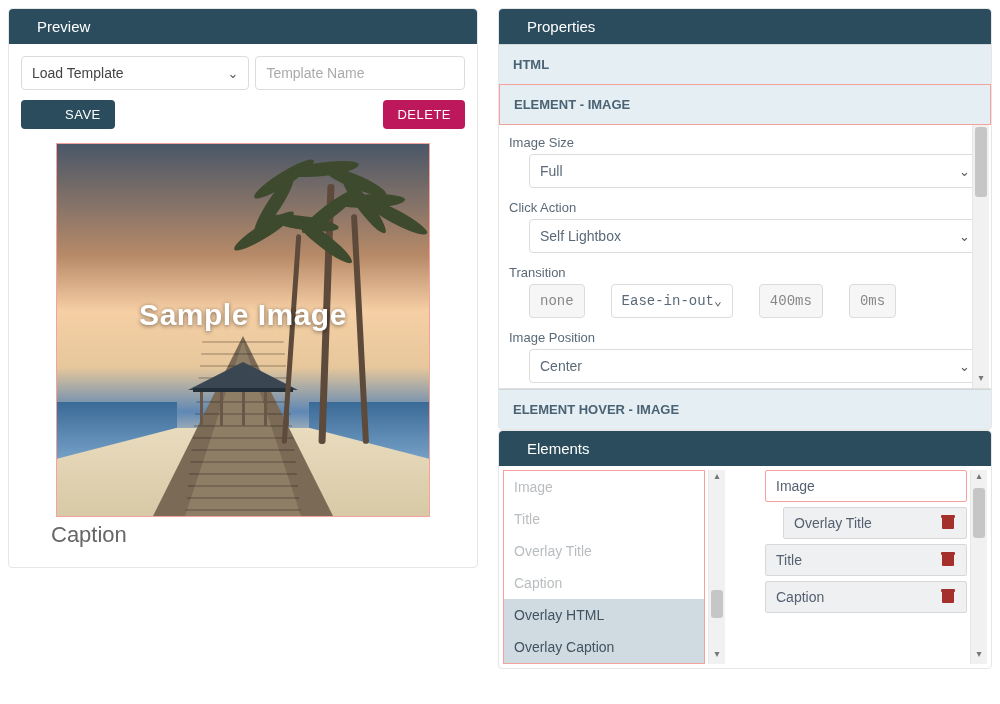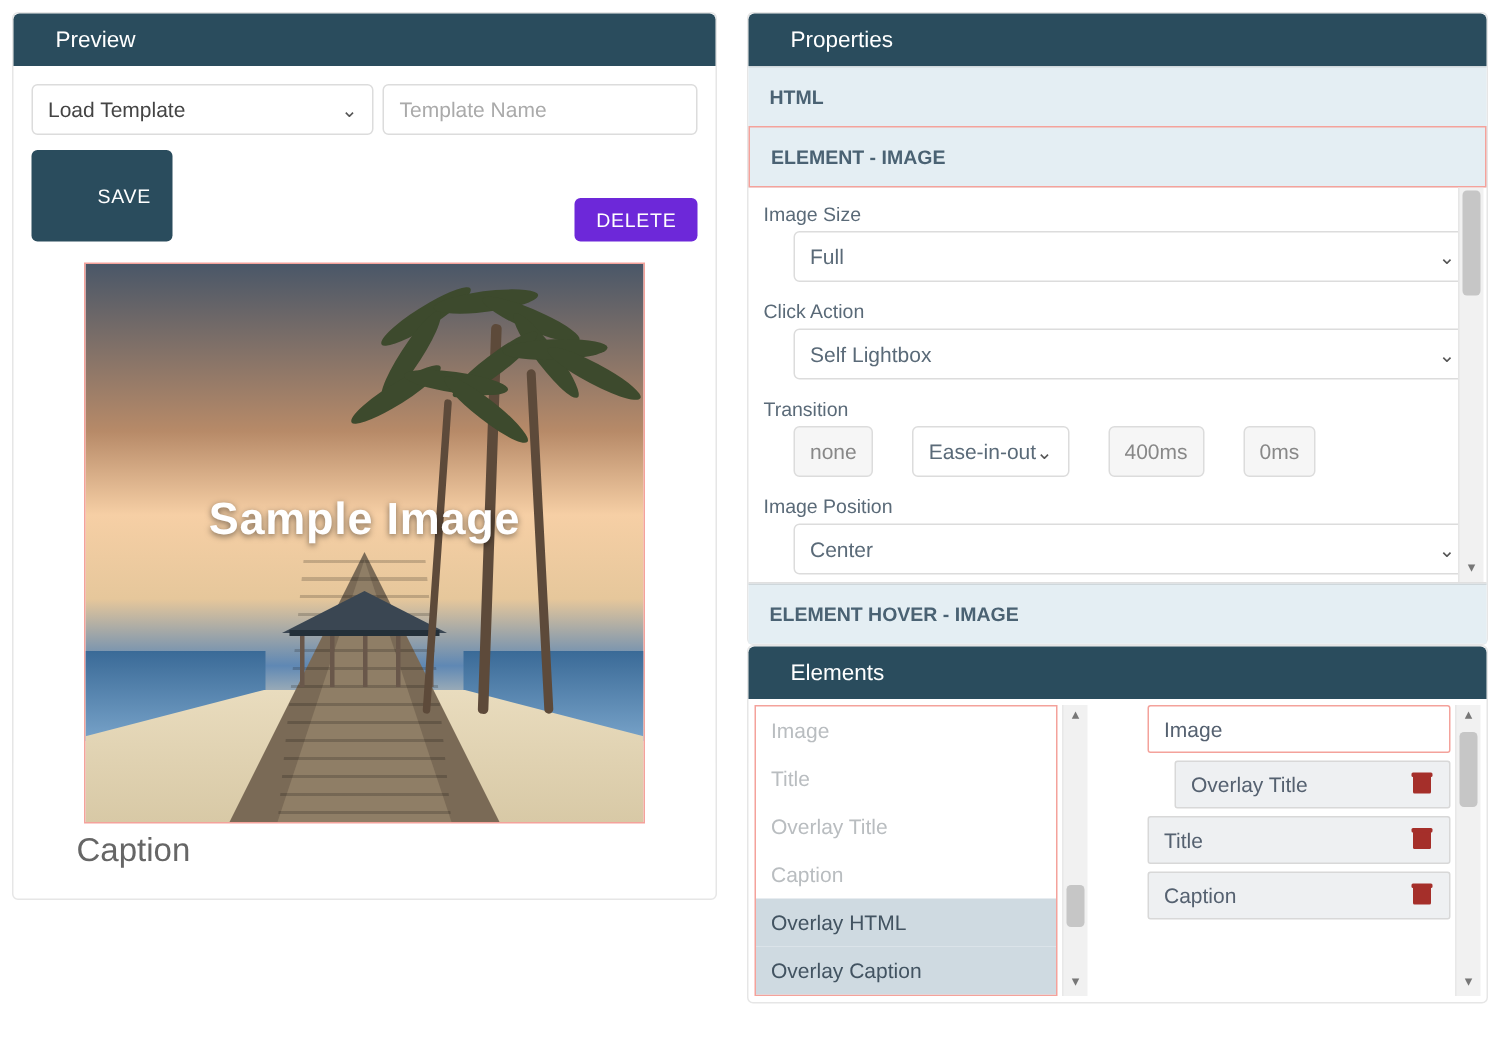--- a/index.html
+++ b/index.html
@@ -51,21 +51,21 @@
     border-radius: 4px;
     padding: 8px 10px;
     color:#aaa;
   }
   .btn-row { display:flex; justify-content: space-between; margin-bottom:14px; }
   .btn {
     border:none; border-radius:4px; padding:7px 14px; font-size:13px;
     letter-spacing:0.5px; cursor:pointer; color:#fff;
   }
   .btn-save { background:#2a4c5d;padding-left:44px; }
-  .btn-delete { background:#6d28d9;margin-top:32px; }
+  .btn-delete { background:#be185d; }
 
   .preview-image {
     width: 374px;
     height: 374px;
     margin: 0 auto;
     border: 1px solid #f4a29b;
     position: relative;
     overflow:hidden;
     background: linear-gradient(180deg, #4a5768 0%, #b78a68 30%, #f6cfa5 45%, #e6c79b 60%, #5f88b4 72%, #e2d6bb 82%);
   }
@@ -141,21 +141,21 @@
   .form-row { margin-bottom: 12px; }
   .form-label { font-size:13px; color:#5a6a78; margin-bottom:4px; display:block; }
   .select, .txtin {
     width:100%; border:1px solid #dcdcdc; border-radius:4px;
     padding:8px 10px; background:#fff; color:#5a6a78;
     display:flex; justify-content:space-between; align-items:center;
     cursor:pointer;
     margin-left:20px;
   }
   .txtin { justify-content:flex-start; background:#f6f6f6; color:#888; cursor:text; }
-  .trans-row { display:flex; gap:6px; }
+  .trans-row { display:flex; gap:6px;font-family:Liberation Mono, monospace; }
   .trans-row .txtin, .trans-row .select { width:auto; }
   .sel-none{width:128px;} .sel-ease{width:140px;} .t-400{width:70px;} .t-0{width:60px;}
   .chev { font-size:13px; color:#555; }
 
   .fake-scrollbar {
     position:absolute; right:2px; top:0; bottom:0; width:17px;
     background:#f1f1f1; border-left:1px solid #e6e6e6;
   }
   .fake-thumb {
     position:absolute; left:2px; right:2px; top:2px; height:70px;

